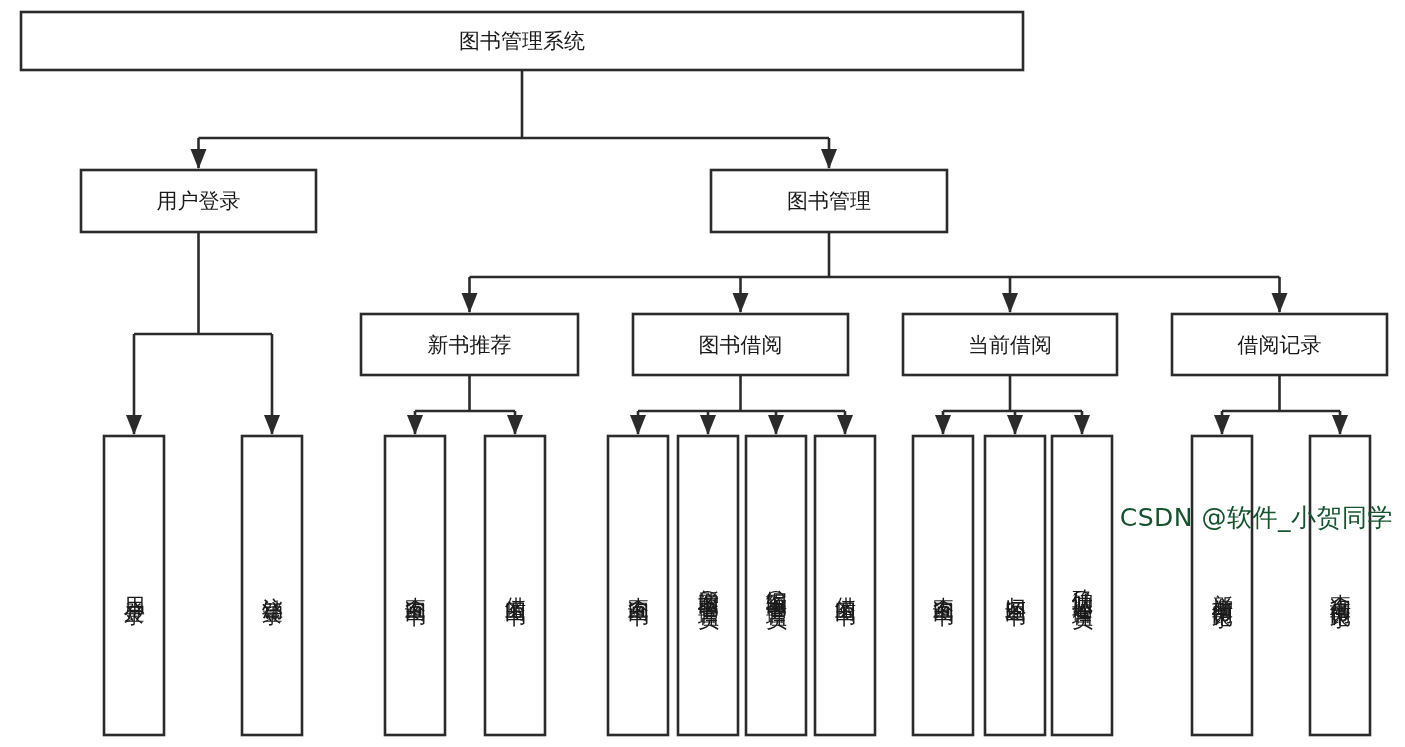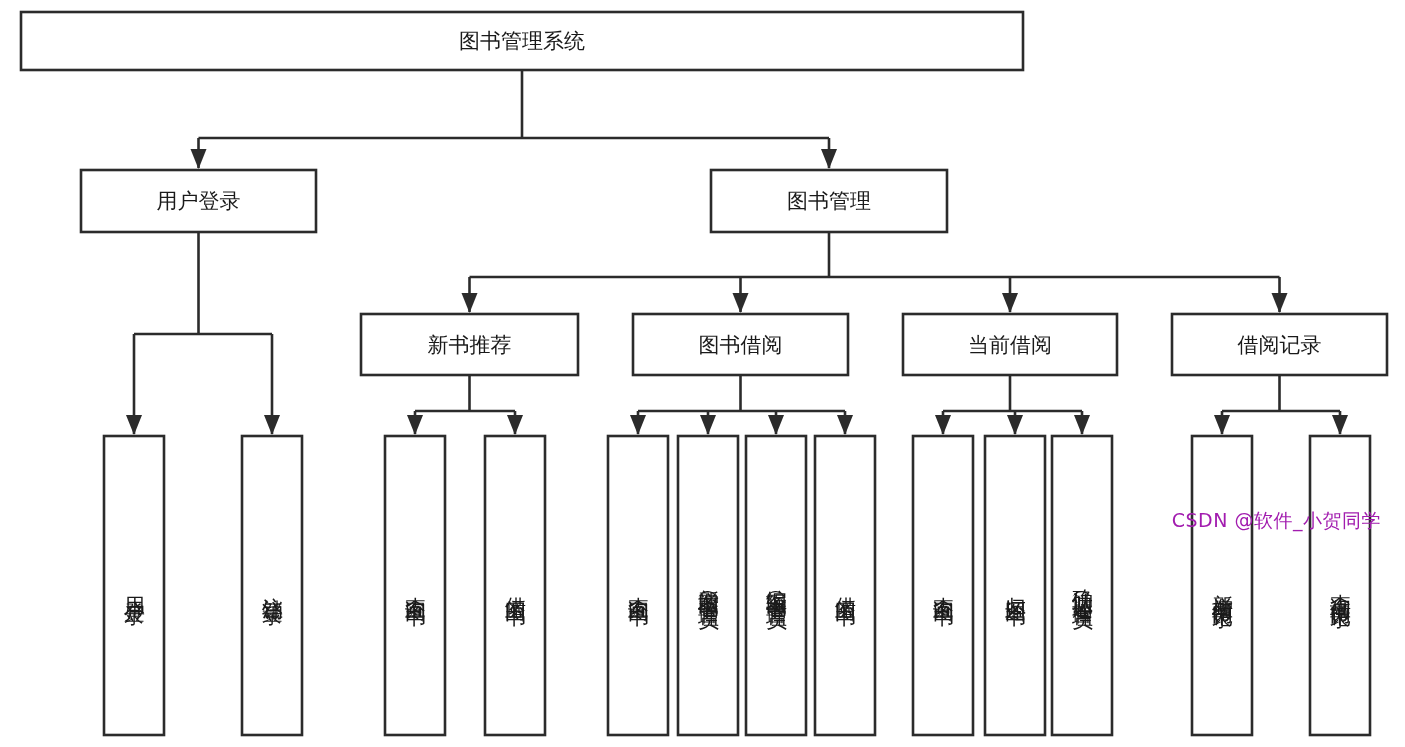--- a/index.html
+++ b/index.html
@@ -62,25 +62,25 @@
   }
   .leaf-label-box {
     position: absolute;
     display: flex;
     align-items: center;
     justify-content: center;
     pointer-events: none;
   }
   .watermark {
     position: absolute;
-    right: 24px;
+    right: 12px;
     bottom: 4px;
     font-family: "DejaVu Sans", "Liberation Sans", sans-serif;
-    font-size: 19px;
-    color: #a21caf;
+    font-size: 25px;
+    color: #14532d;
     white-space: nowrap;
     letter-spacing: 0.5px;
   }
 </style>
 </head>
 <body>
 
 <div id="diagram-root">
   <svg class="tree-canvas" id="tree-svg" viewBox="0 0 1405 747">
     <g id="connectors-layer">

